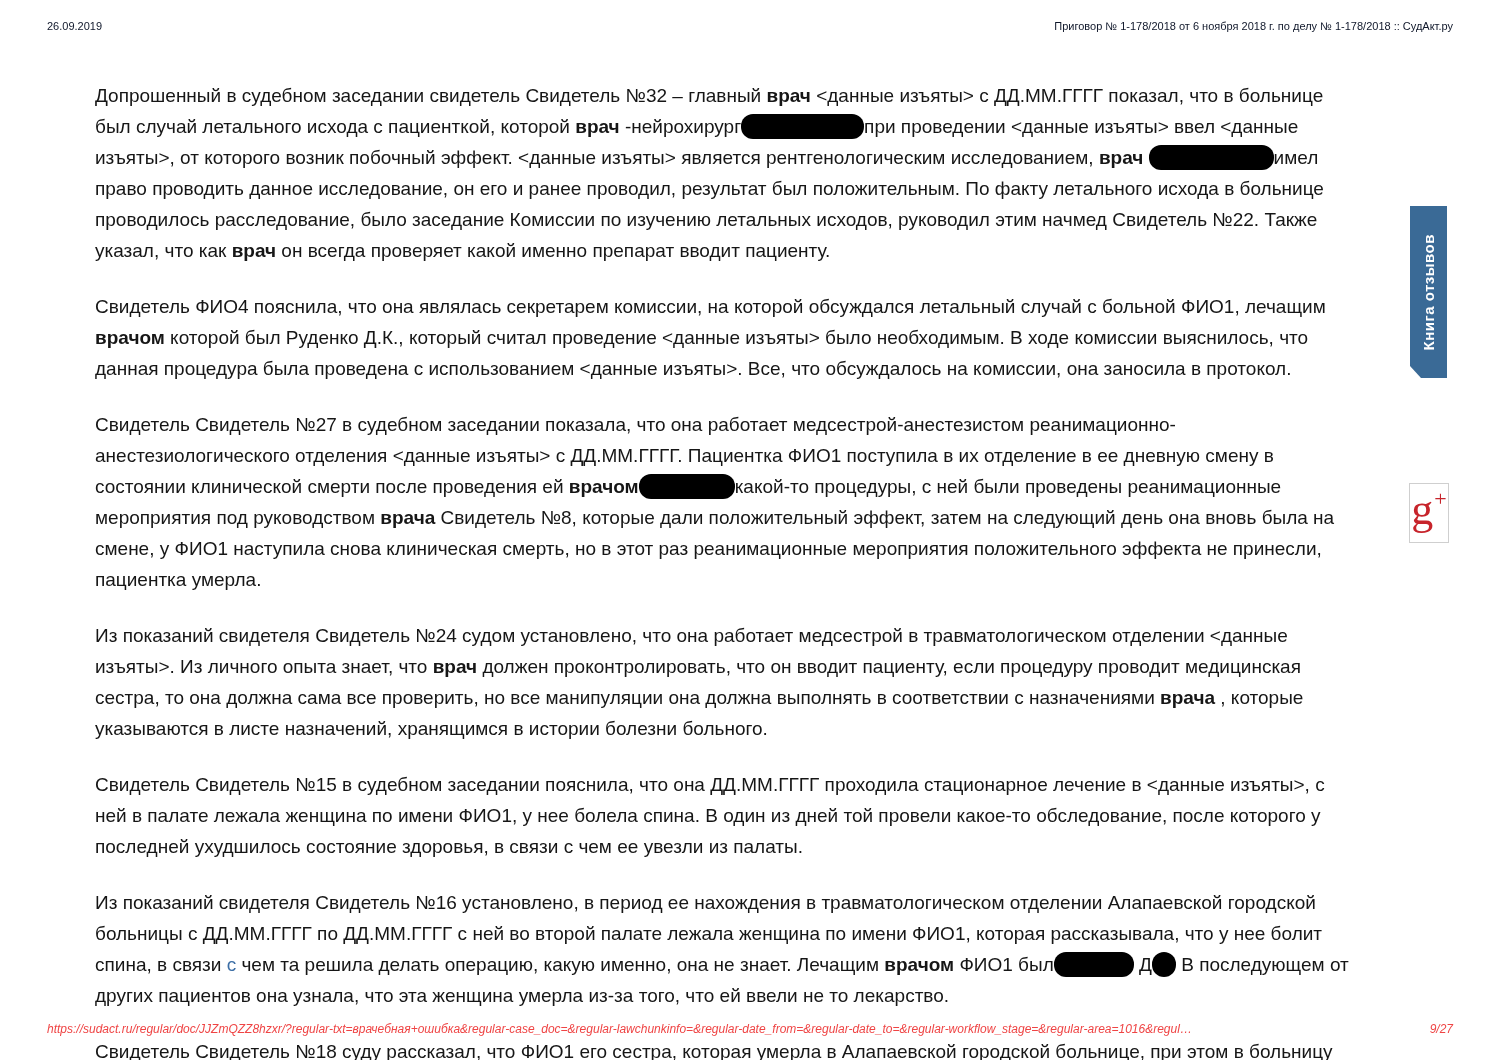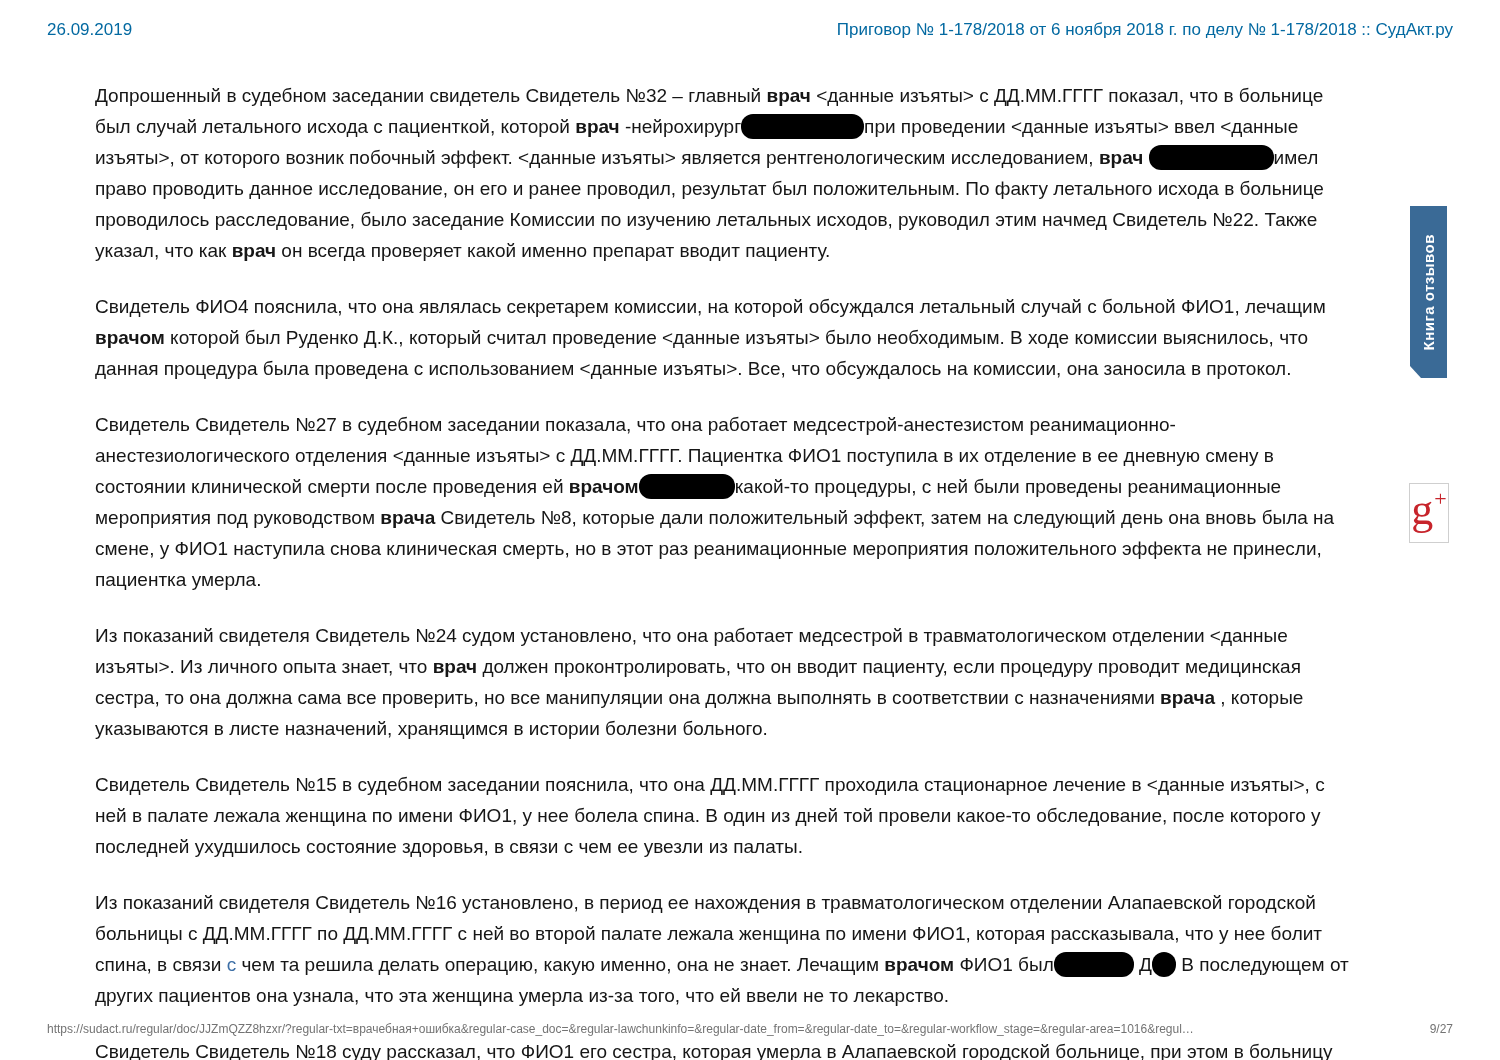--- a/index.html
+++ b/index.html
@@ -1,20 +1,20 @@
 <!DOCTYPE html>
 <html><head>
 <meta charset="utf-8">
 <style>
   html,body{margin:0;padding:0;}
   body{width:1500px;height:1060px;background:#ffffff;font-family:"Liberation Sans",sans-serif;color:#161616;position:relative;overflow:hidden;}
   .page{position:absolute;inset:0;background:#fff;}
 
   
-  .hdr{position:absolute;top:20px;left:47px;right:47px;height:20px;font-size:17px;color:#0369a1;}
+  .hdr{position:absolute;top:20px;left:47px;right:47px;height:20px;font-size:11px;color:#0f172a;}
   .hdr-date{position:absolute;left:0;top:0;}
   .hdr-title{position:absolute;left:0;right:0;top:0;text-align:right;}
 
   
   .doc{position:absolute;top:80px;left:95px;width:1255px;font-size:19px;line-height:31px;color:#161616;}
   .doc p{margin:0 0 25px 0;}
   .hl{font-weight:bold;}
   .lnk{color:#3c6ea5;cursor:pointer;}
   .redacted{display:inline-block;height:25px;background:#000000;border-radius:12px;vertical-align:-6px;}
 
@@ -24,21 +24,21 @@
     display:flex;align-items:center;justify-content:center;}
   .feedback-label{writing-mode:vertical-rl;transform:rotate(180deg);color:#ffffff;font-size:15px;font-weight:bold;letter-spacing:.5px;white-space:nowrap;}
 
   
   .gplus{position:absolute;top:483px;right:51px;width:40px;height:60px;background:#fff;border:1px solid #cfcfcf;
     display:flex;align-items:flex-start;justify-content:center;box-sizing:border-box;}
   .g-letter{font-family:"Liberation Serif",serif;font-size:44px;line-height:52px;color:#c7242b;}
   .g-plus{font-family:"Liberation Serif",serif;font-size:22px;line-height:30px;color:#c7242b;margin-left:1px;}
 
   
-  .ftr{position:absolute;top:1022px;left:47px;right:47px;font-size:12px;color:#737373;display:flex;justify-content:space-between;}
+  .ftr{position:absolute;top:1022px;left:47px;right:47px;font-size:12px;color:#ef4444;display:flex;justify-content:space-between;font-style:italic;}
   .ftr-url{white-space:nowrap;overflow:hidden;max-width:1340px;}
   .ftr-page{white-space:nowrap;padding-left:18px;}
 </style>
 </head>
 <body>
 
 <div class="page">
 
   <div class="hdr">
     <span class="hdr-date">26.09.2019</span>

